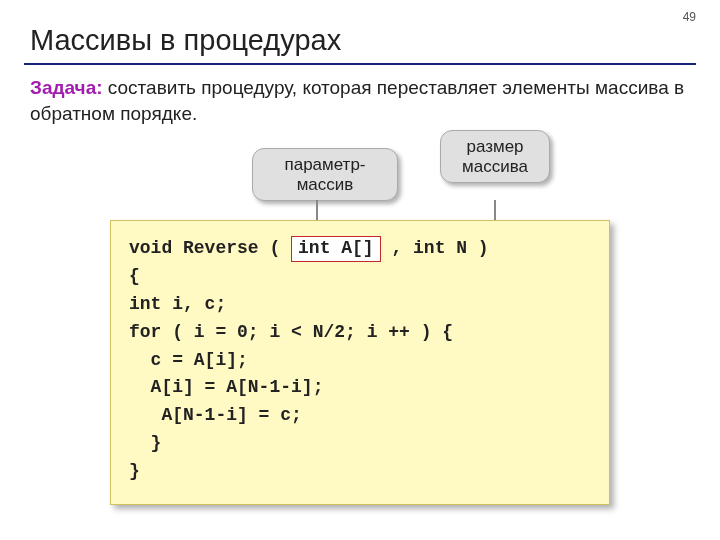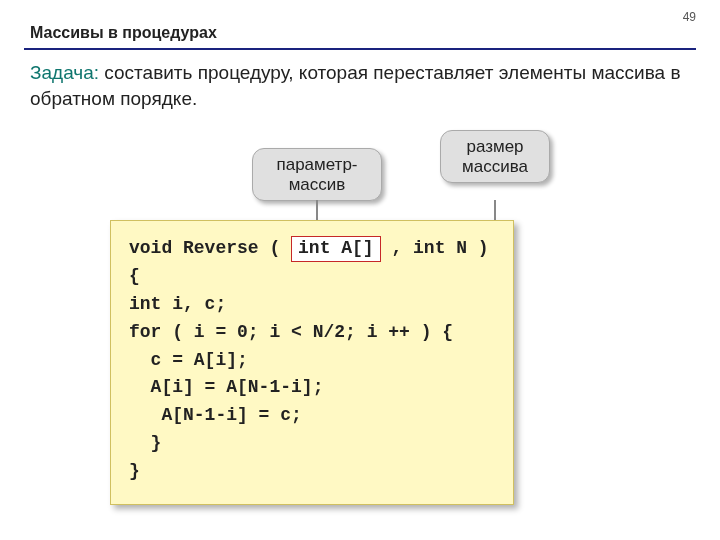--- a/index.html
+++ b/index.html
@@ -13,66 +13,66 @@
     overflow: hidden;
   }
   .page-num {
     position: absolute;
     top: 10px;
     right: 24px;
     font-size: 12px;
     color: #555;
   }
   .title {
-    font-size: 16px;
-    font-weight: bold;
+    font-size: 29px;
+    font-weight: normal;
     color: #222;
     padding: 24px 38px 6px 30px;
   }
   .rule {
     height: 2px;
     background: #1a237e;
     margin: 0 24px 10px 24px;
   }
   .task {
     font-size: 19px;
     color: #222;
     padding: 0 30px;
     line-height: 1.35;
   }
   .task-label {
-    color: #0f766e;
-    font-weight: normal;
+    color: #a21caf;
+    font-weight: bold;
   }
   .callout {
     position: absolute;
     padding: 6px 14px;
     font-size: 17px;
     text-align: center;
     background: #e0e0e0;
     border: 1px solid #aaa;
     border-radius: 12px;
     box-shadow: 3px 3px 4px rgba(0,0,0,0.3);
     color: #222;
     line-height: 1.15;
   }
-  .callout-left { left: 252px; top: 148px; width: 130px; }
+  .callout-left { left: 252px; top: 148px; width: 146px; }
   .callout-right { left: 440px; top: 130px; width: 110px; }
   .connector {
     position: absolute;
     width: 2px;
     background: #888;
   }
   .conn-left { left: 316px; top: 200px; height: 38px; }
   .conn-right { left: 494px; top: 200px; height: 40px; }
   .codebox {
     position: absolute;
     left: 110px;
     top: 220px;
-    width: 404px;
+    width: 500px;
     background: #fff9c4;
     border: 1px solid #d0c060;
     box-shadow: 4px 4px 6px rgba(0,0,0,0.3);
     padding: 14px 18px 18px 18px;
     font-family: "Courier New", Courier, monospace;
     font-size: 18px;
     font-weight: bold;
     color: #222;
     line-height: 1.55;
     white-space: pre;

